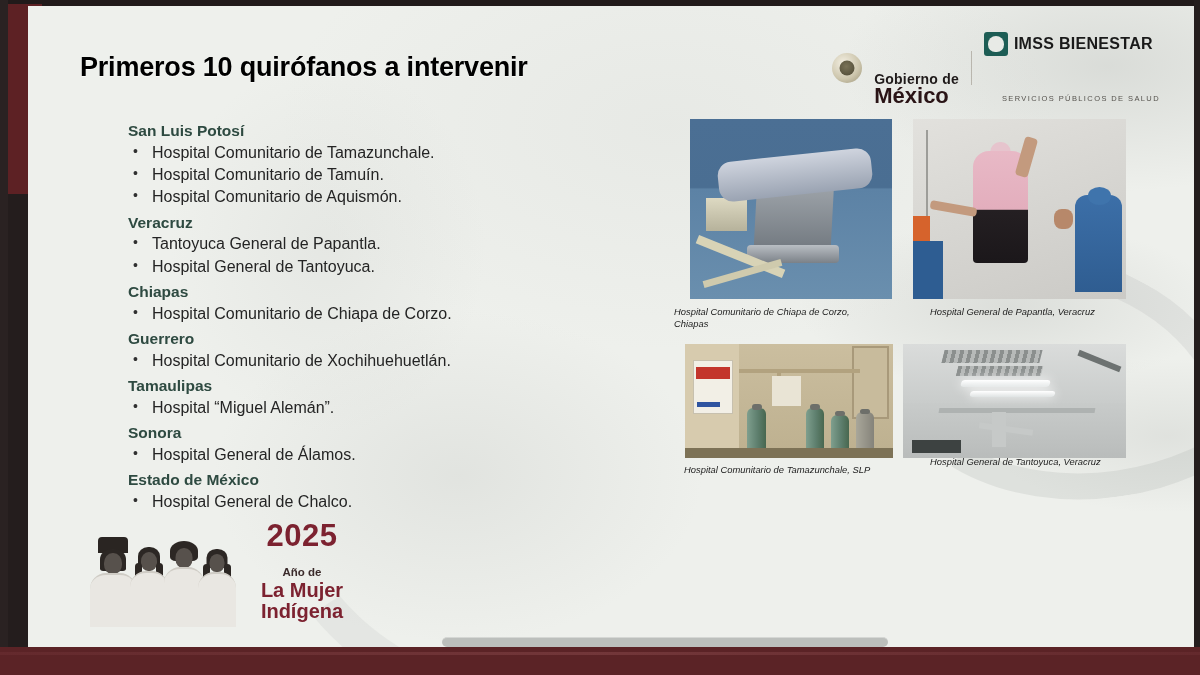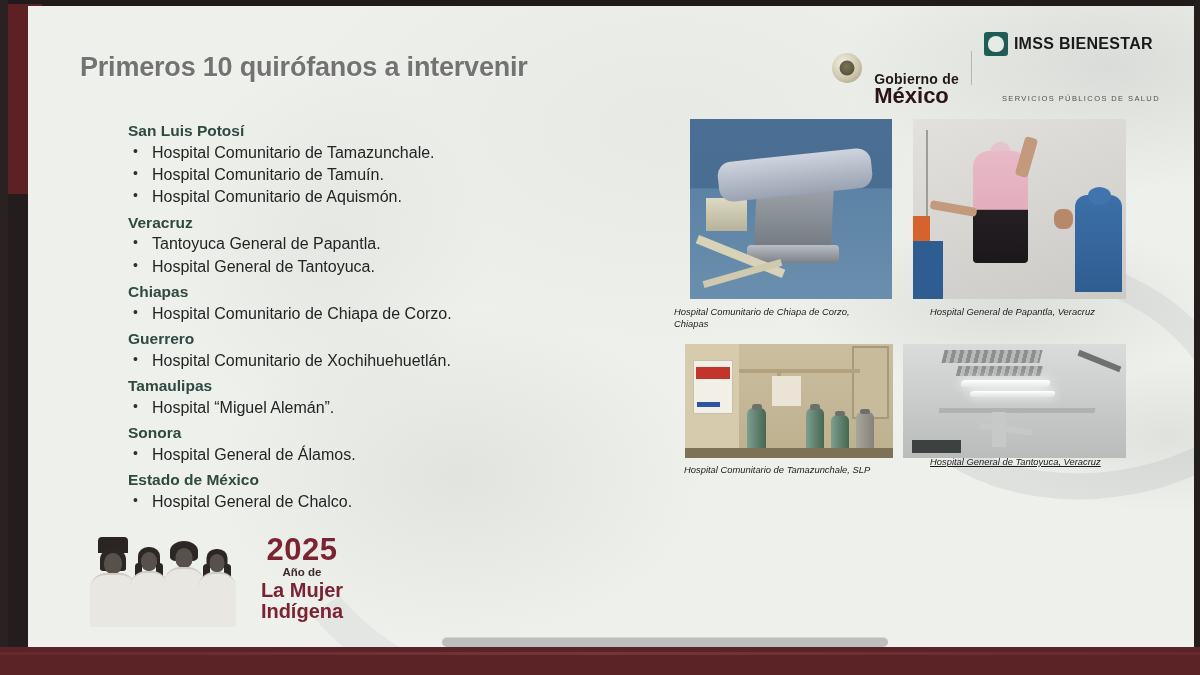--- a/index.html
+++ b/index.html
@@ -62,21 +62,21 @@
   .vline{width:1px;height:34px;background:#b9b6ae;}
   .imss{display:flex;flex-direction:column;align-items:flex-start;line-height:1;gap:36px;}
   .imss-row{display:flex;align-items:center;gap:6px;}
   .imss-mark{width:24px;height:24px;background:#1d5d55;border-radius:3px;position:relative;}
   .imss-mark:after{content:"";position:absolute;left:4px;top:4px;width:16px;height:16px;
       border-radius:50% 50% 45% 45%;background:#e8eae6;}
   .imss-name{font-size:16px;font-weight:bold;color:#1a1a1a;letter-spacing:.3px;}
   .imss-sub{font-size:7.5px;color:#55524d;letter-spacing:1.4px;margin-top:3px;margin-left:18px;}
 
   
-  .title{position:absolute;left:52px;top:46px;font-size:27px;font-weight:bold;color:#737373;
+  .title{position:absolute;left:52px;top:46px;font-size:27px;font-weight:bold;color:#000000;
       letter-spacing:-.2px;text-shadow:0 1px 0 rgba(255,255,255,.7);}
 
   
   .list{position:absolute;left:100px;top:110px;width:520px;}
   .state{font-size:15.5px;font-weight:bold;color:#2e4a41;margin:5px 0 1px 0;line-height:1.28;}
   .bullet-row{display:flex;align-items:flex-start;gap:9px;margin:1px 0 1px 5px;line-height:1.3;}
   .dot{color:#303030;font-size:14px;line-height:1.35;flex:0 0 auto;width:10px;}
   .bullet-txt{font-size:16px;color:#242424;line-height:1.33;}
 
   
@@ -84,21 +84,21 @@
   .ph{position:absolute;border:0;background:#777;overflow:hidden;}
   .p1{left:30px;top:3px;width:202px;height:180px;}
   .p2{left:253px;top:3px;width:213px;height:180px;}
   .p3{left:25px;top:228px;width:208px;height:114px;}
   .p4{left:243px;top:228px;width:223px;height:114px;}
   .cap{position:absolute;font-size:9.4px;font-style:italic;color:#1c1c1c;line-height:1.32;
       font-family:"Liberation Sans", sans-serif;}
   .c1{left:14px;top:190px;width:210px;}
   .c2{left:270px;top:190px;width:205px;}
   .c3{left:24px;top:348px;width:230px;}
-  .c4{left:270px;top:340px;width:205px;text-decoration:underline;}
+  .c4{left:270px;top:340px;width:205px;}
 
   
   .img-or1{width:100%;height:100%;position:relative;
       background:linear-gradient(180deg,#4b6f94 0%,#4a6e92 38%,#5c82a5 39%,#6a8fae 100%);}
   .or1-table{position:absolute;left:14%;top:20%;width:76%;height:22%;border-radius:14px;
       background:linear-gradient(180deg,#cfd4de,#9aa3b2);transform:rotate(-6deg);}
   .or1-base{position:absolute;left:32%;top:40%;width:38%;height:36%;
       background:linear-gradient(180deg,#9aa0a6,#6e757c);transform:skewX(-3deg);}
   .or1-foot{position:absolute;left:28%;top:70%;width:46%;height:10%;border-radius:4px;
       background:linear-gradient(180deg,#b9bec3,#7b8188);}
@@ -187,21 +187,21 @@
   .w-hair{position:absolute;left:50%;transform:translateX(-50%);border-radius:46% 46% 12% 12%;
       background:#2c2724;}
   .w-body{position:absolute;left:50%;transform:translateX(-50%);border-radius:16px 16px 0 0;
       background:#e9e7e2;border-top:2px solid #cfccc5;}
   .w-braid{position:absolute;width:7px;background:#2c2724;border-radius:4px;}
   .w-crown{position:absolute;left:50%;transform:translateX(-50%);
       background:#2a2522;border-radius:4px 4px 0 0;}
   .logo-txt{position:absolute;right:0;bottom:4px;width:112px;text-align:center;
       color:#7c2230;line-height:1;}
   .l-2025{font-size:31px;font-weight:bold;letter-spacing:.5px;}
-  .l-anio{font-size:11.5px;font-weight:bold;margin-top:2px;color:#3a2a2a;}
+  .l-anio{font-size:11.5px;font-weight:bold;margin-top:16px;color:#3a2a2a;}
   .l-mujer{font-size:20px;font-weight:bold;margin-top:2px;}
   .l-ind{font-size:20px;font-weight:bold;margin-top:1px;}
 </style>
 </head>
 <body>
 
 <div class="stage">
   <div class="frame-top"></div>
   <div class="frame-left"></div>
   <div class="frame-right"></div>

